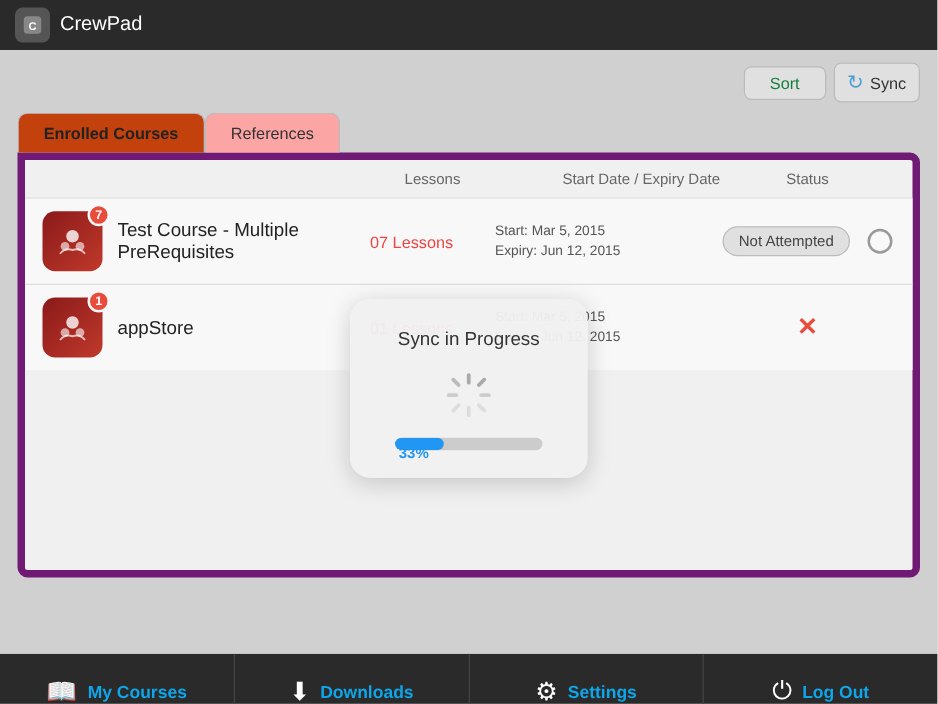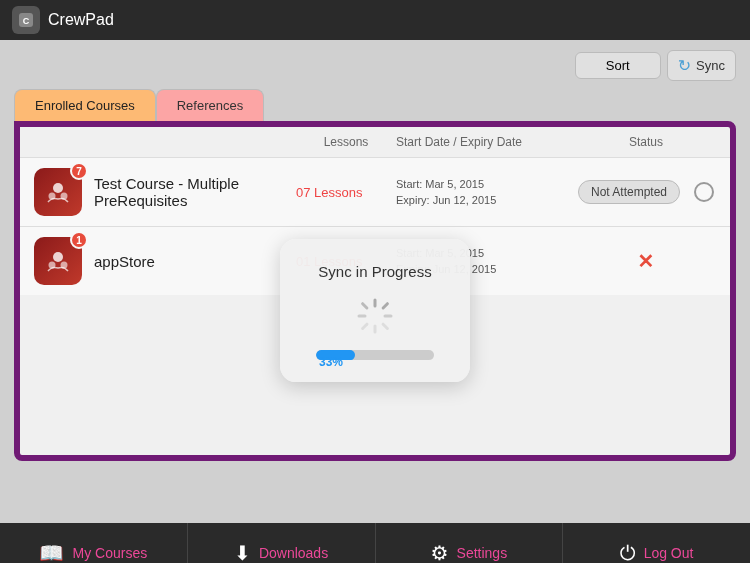--- a/index.html
+++ b/index.html
@@ -44,23 +44,23 @@
     #top-bar {
       display: flex;
       justify-content: flex-end;
       align-items: center;
       margin-bottom: 8px;
     }
     .sort-btn {
       background: #e0e0e0;
       border: 1px solid #bbb;
       border-radius: 6px;
-      padding: 5px 30px;
+      padding: 5px 20px;
       font-size: 13px;
-      color: #000000;
+      color: #15803d;
       cursor: pointer;
       margin-right: 6px;
     }
     .sync-btn {
       background: #e0e0e0;
       border: 1px solid #bbb;
       border-radius: 6px;
       padding: 5px 10px;
       font-size: 13px;
       color: #333;
@@ -81,23 +81,23 @@
       padding: 8px 20px;
       font-size: 13px;
       color: #333;
       background: #d8d8d8;
       border: 1px solid #bbb;
       border-bottom: none;
       border-radius: 8px 8px 0 0;
       cursor: pointer;
     }
     .tab.active {
-      background: #fdba74;
+      background: #c2410c;
       color: #222;
-      font-weight: 400;
+      font-weight: 700;
     }
     .tab:not(.active) {
       background: #fca5a5;
     }
 
     
     #course-panel {
       background: #f0f0f0;
       border: 6px solid #701a75;
       border-radius: 0 8px 8px 8px;
@@ -108,21 +108,21 @@
     
     .col-headers {
       display: flex;
       padding: 8px 14px;
       font-size: 12px;
       color: #666;
       border-bottom: 1px solid #ddd;
     }
     .col-title { flex: 1; }
     .col-lessons { width: 100px; text-align: center; }
-    .col-dates { width: 180px; text-align: left; }
+    .col-dates { width: 180px; text-align: right; }
     .col-status { width: 140px; text-align: center; }
 
     
     .course-row {
       display: flex;
       align-items: center;
       padding: 10px 14px;
       border-bottom: 1px solid #ddd;
       background: #f8f8f8;
       cursor: pointer;
@@ -271,22 +271,23 @@
       display: flex;
       align-items: center;
       justify-content: center;
       gap: 8px;
       height: 100%;
       cursor: pointer;
       border-right: 1px solid #444;
     }
     .nav-item:last-child { border-right: none; }
     .nav-item-label {
-      color: #ec4899;
+      color: #0ea5e9;
       font-size: 14px;
+      font-weight: bold;
     }
     .nav-icon {
       font-size: 20px;
       color: #fff;
     }
   </style>
 </head>
 <body>
 
 <div id="titlebar">

